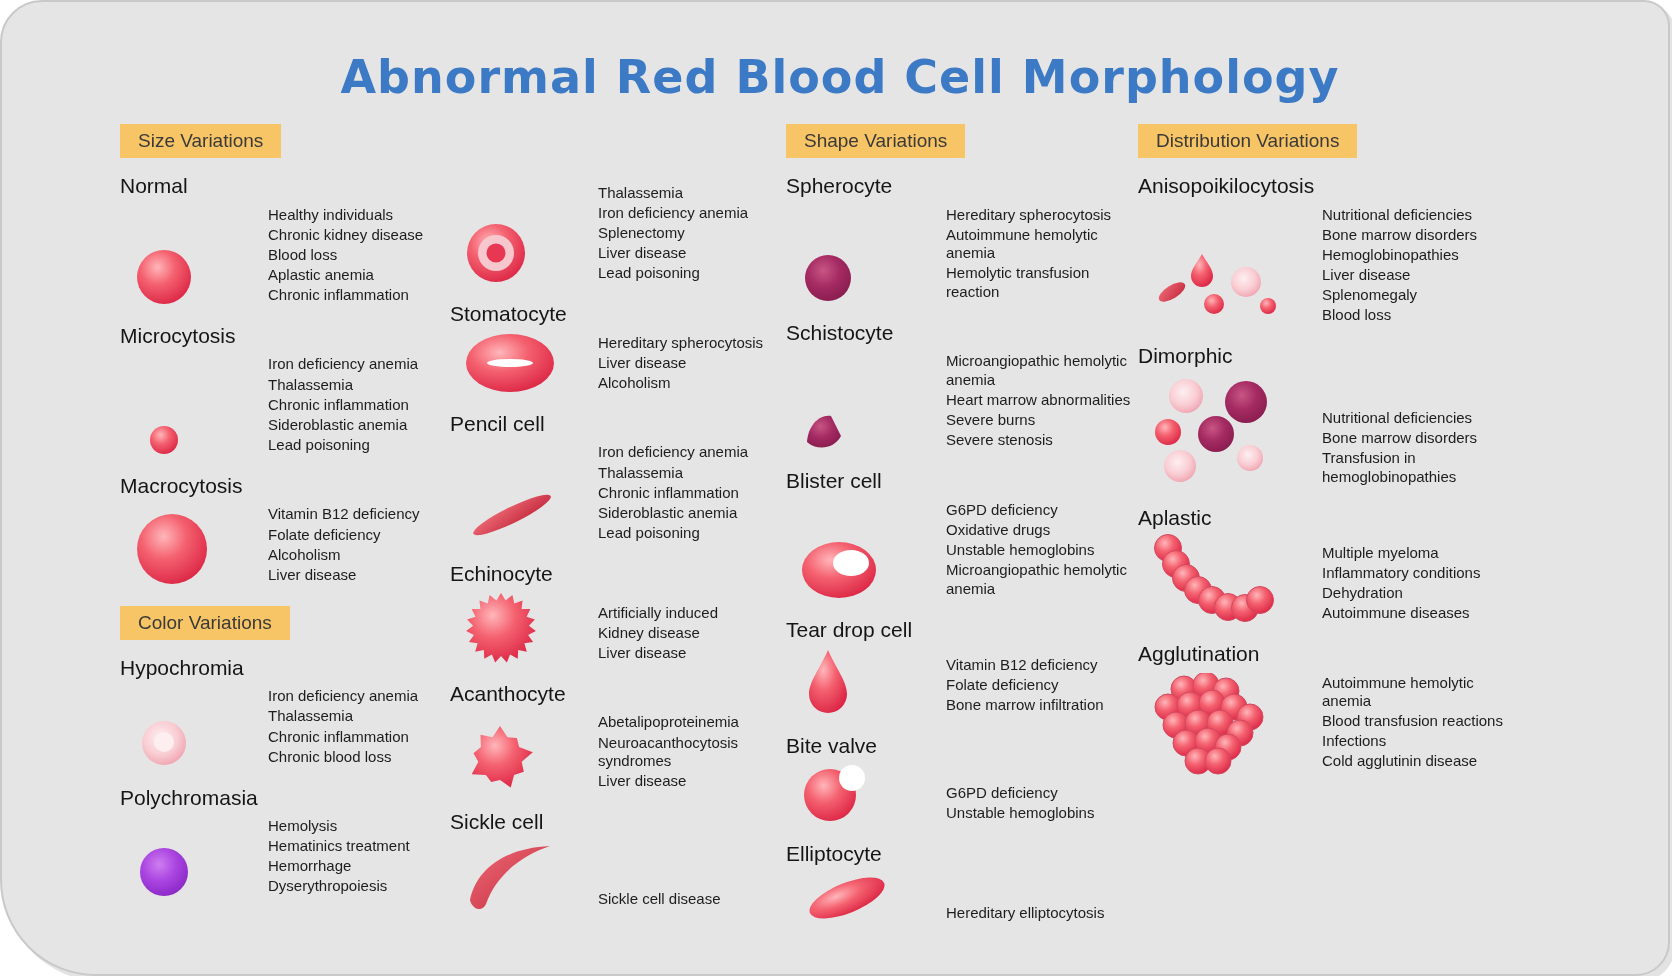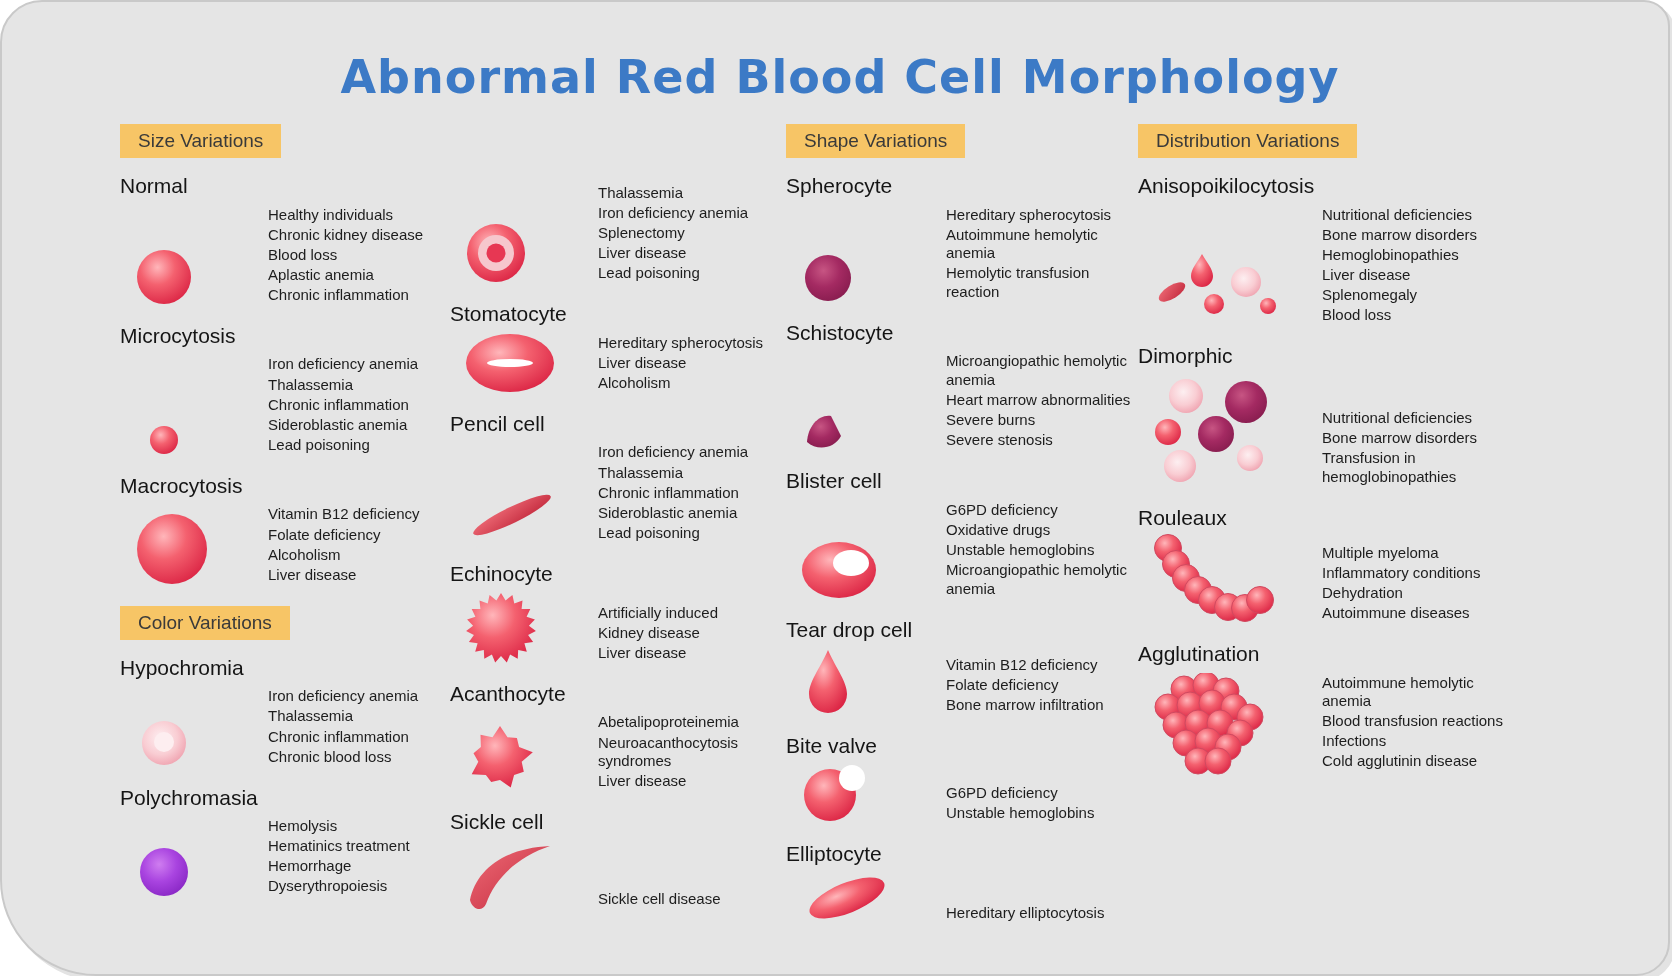--- a/index.html
+++ b/index.html
@@ -371,21 +371,21 @@
                 <circle cx="100" cy="86" r="13" fill="url(#gPink)"></circle>
               </svg>
             </div>
             <div class="conds">
               <div class="cond">Nutritional deficiencies</div>
               <div class="cond">Bone marrow disorders</div>
               <div class="cond">Transfusion in hemoglobinopathies</div>
             </div>
           </div>
         </div><div class="entry">
-          <div class="entry-name">Rouleaux</div>
+          <div class="entry-name">Aplastic</div>
           <div class="entry-body">
             <div class="entry-icon-cell">
               <svg width="128" height="92" viewBox="0 0 128 92">
                 <circle cx="18" cy="14" r="13.5" fill="url(#gRed)" stroke="#d04a60" stroke-width="1"></circle>
                 <circle cx="26" cy="30" r="13.5" fill="url(#gRed)" stroke="#d04a60" stroke-width="1"></circle>
                 <circle cx="36" cy="44" r="13.5" fill="url(#gRed)" stroke="#d04a60" stroke-width="1"></circle>
                 <circle cx="48" cy="56" r="13.5" fill="url(#gRed)" stroke="#d04a60" stroke-width="1"></circle>
                 <circle cx="62" cy="66" r="13.5" fill="url(#gRed)" stroke="#d04a60" stroke-width="1"></circle>
                 <circle cx="78" cy="73" r="13.5" fill="url(#gRed)" stroke="#d04a60" stroke-width="1"></circle>
                 <circle cx="95" cy="74" r="13.5" fill="url(#gRed)" stroke="#d04a60" stroke-width="1"></circle>

